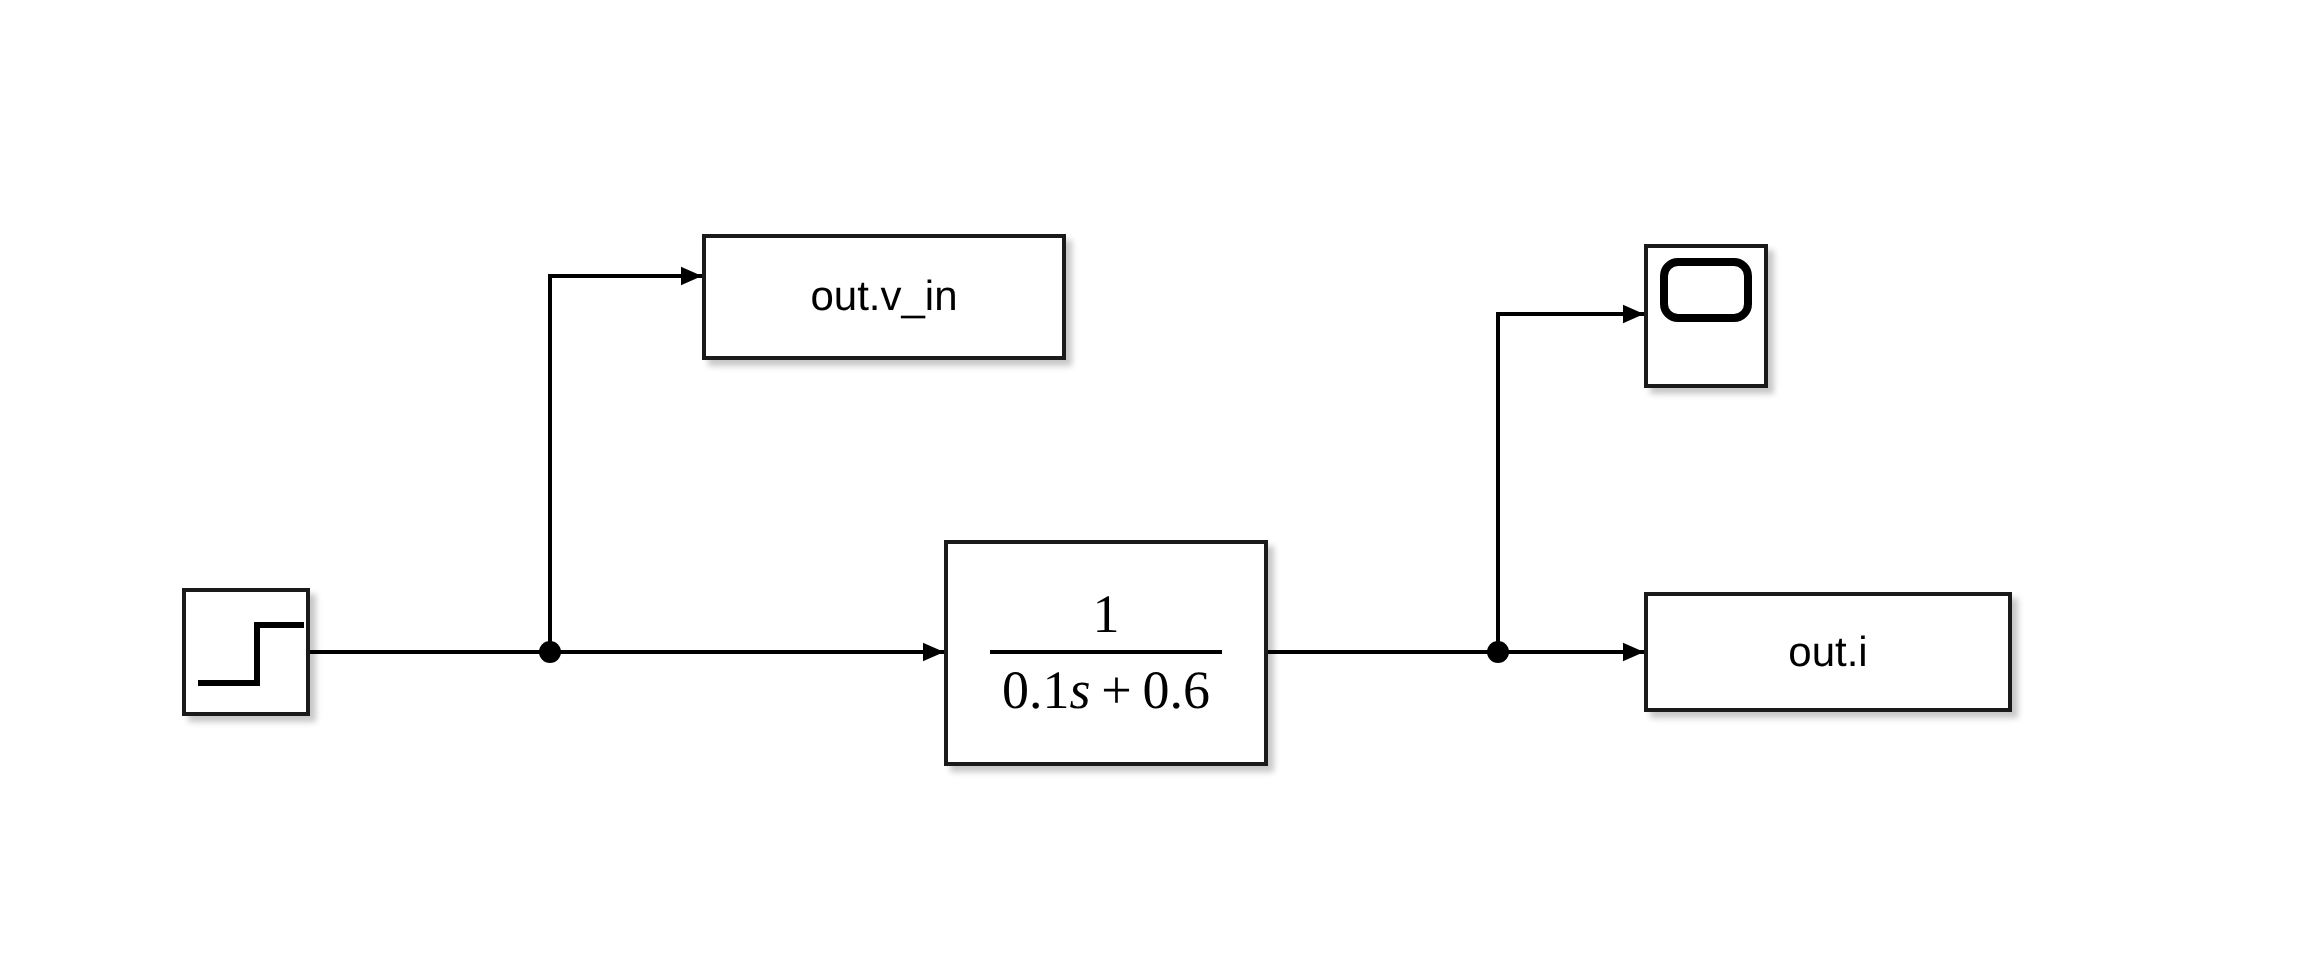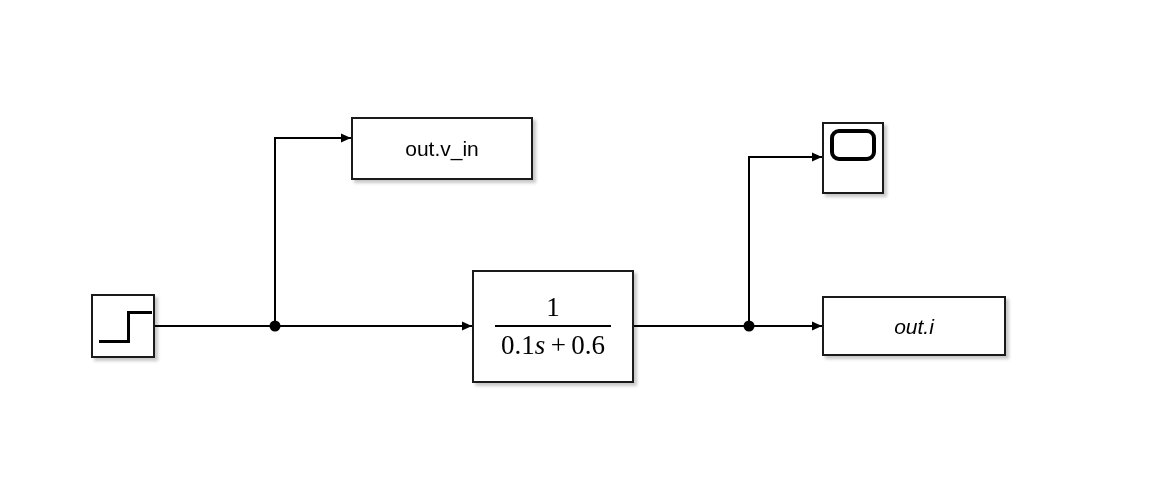--- a/index.html
+++ b/index.html
@@ -125,21 +125,20 @@
     background: #ffffff;
     box-sizing: border-box;
   }
 
   
   #outi-block {
     left: 822px;
     top: 296px;
     width: 184px;
     height: 60px;
-    font-style: italic;
   }
 </style>
 </head>
 <body>
 
 <div id="canvas">
 
   <svg id="wires" viewBox="0 0 1150 480">
     <defs>
       <marker id="arrowhead" markerWidth="11" markerHeight="11" refX="10.5" refY="5" orient="auto" markerUnits="userSpaceOnUse">

